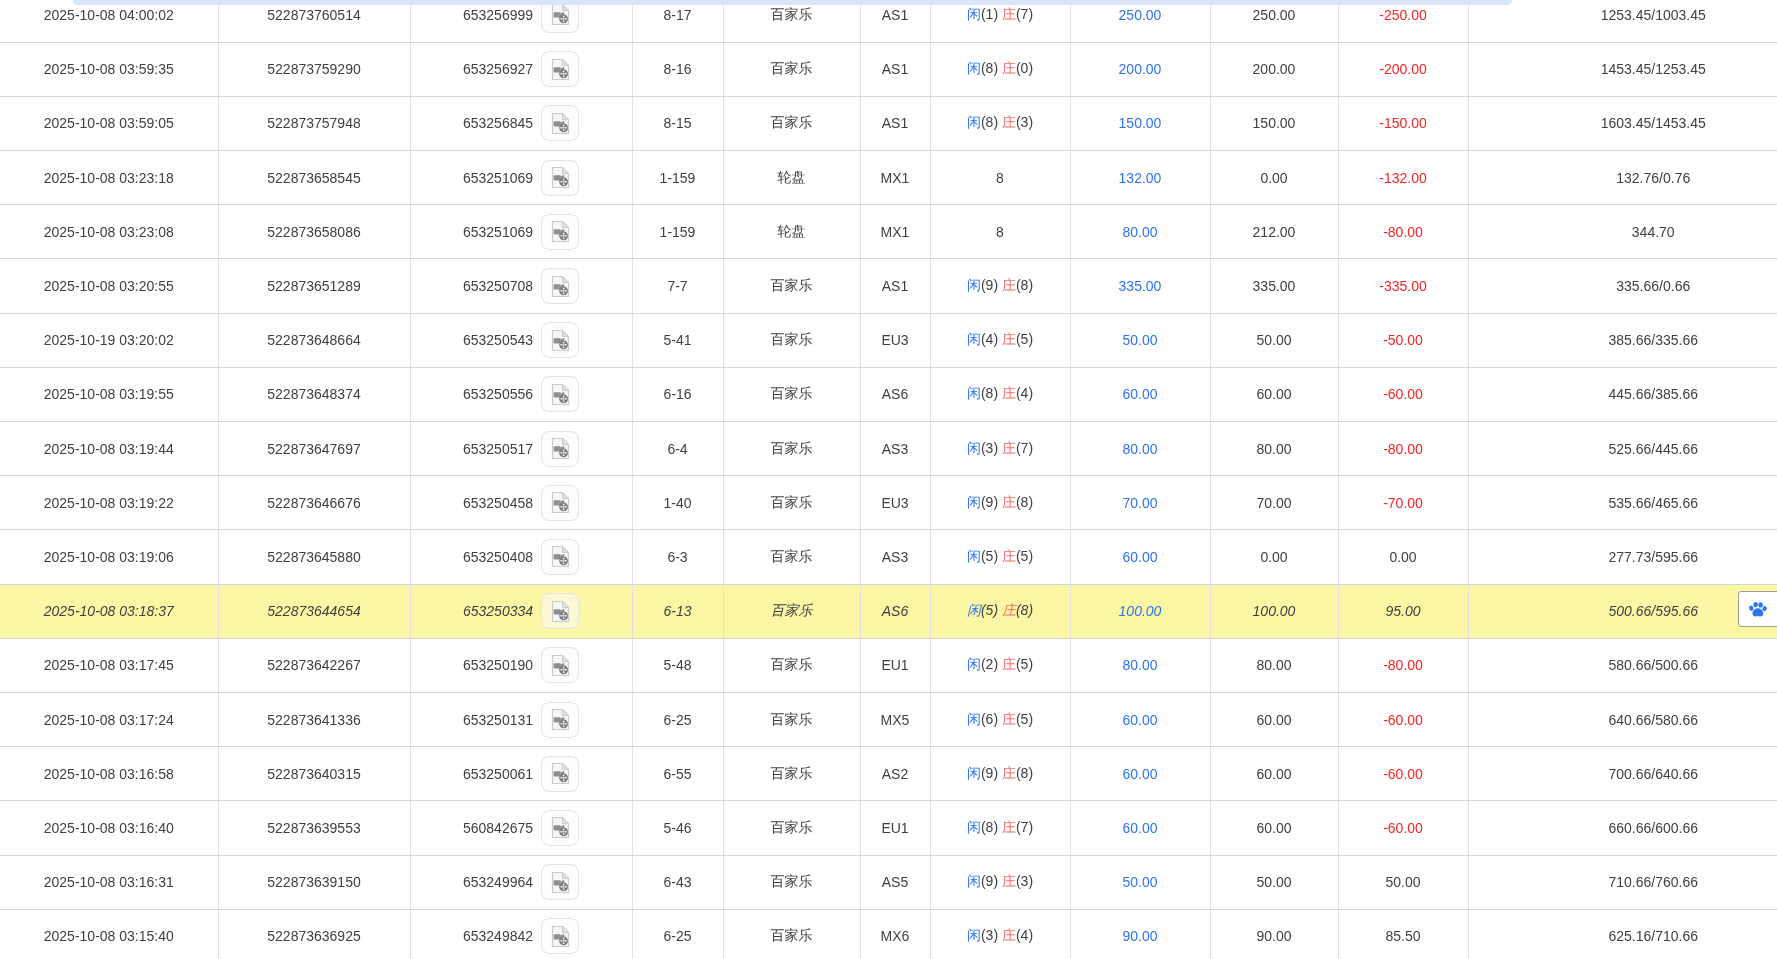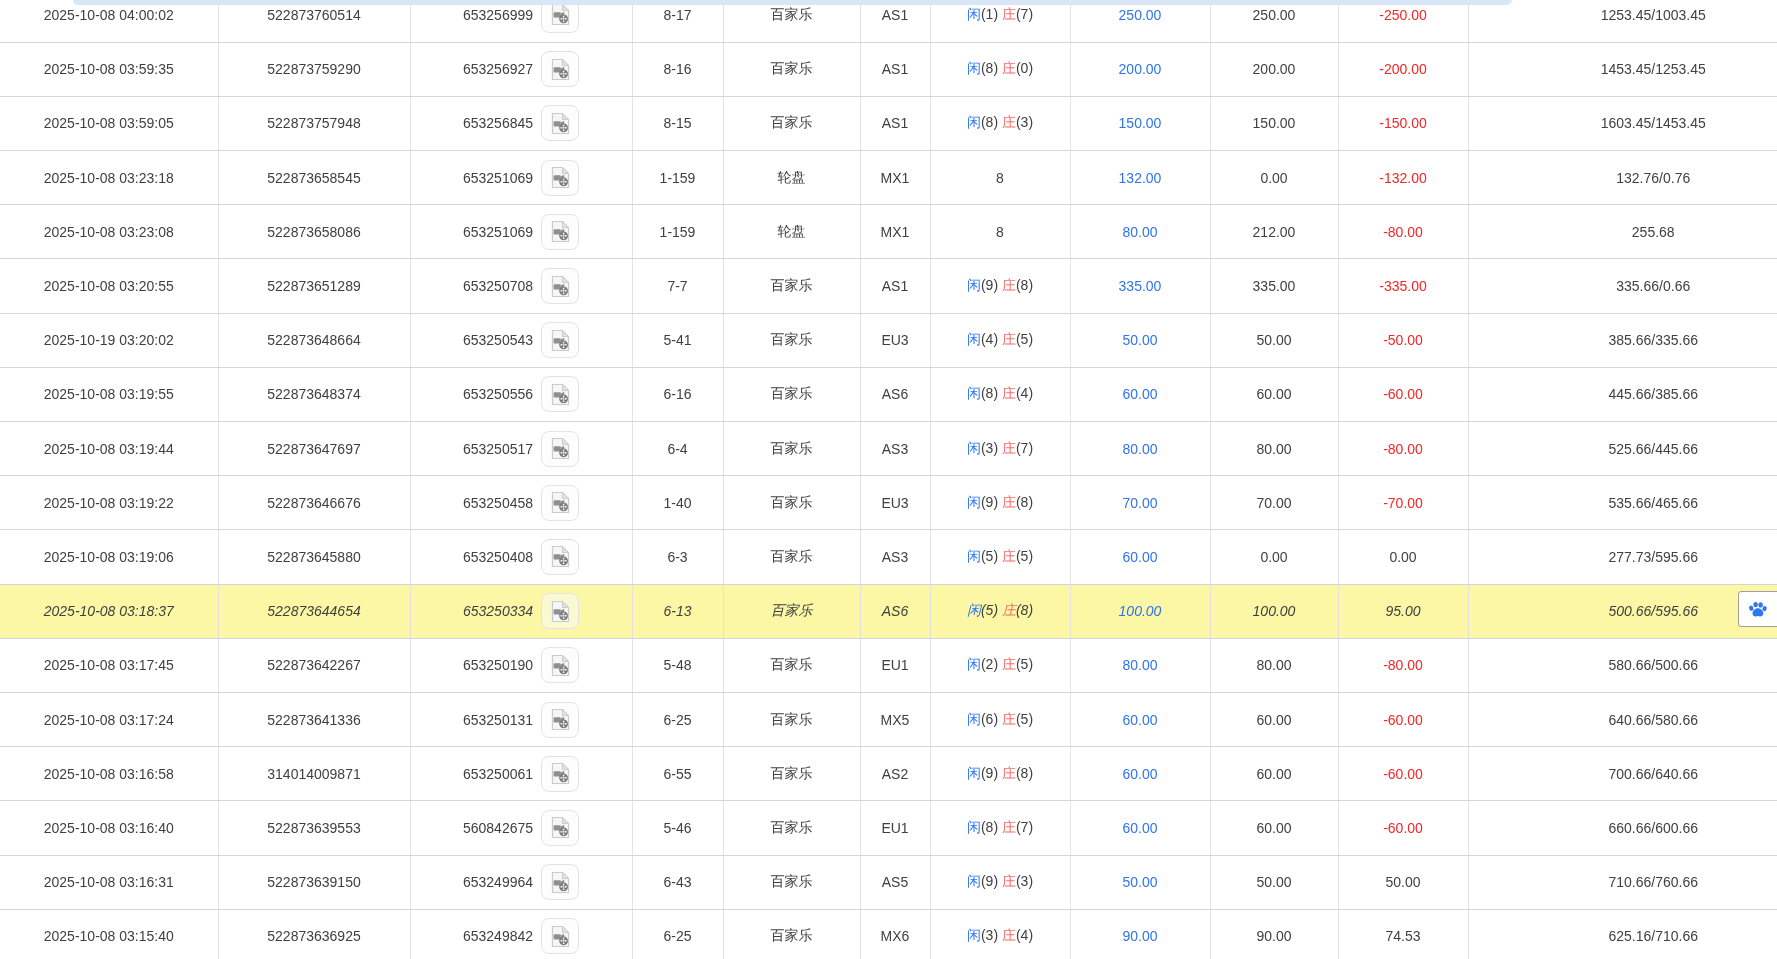--- a/index.html
+++ b/index.html
@@ -202,21 +202,21 @@
   </svg>
 </button>
           </span></td>
         <td><span class="c-dark">1-159</span></td>
         <td><span class="c-dark">轮盘</span></td>
         <td><span class="c-dark">MX1</span></td>
         <td><span class="c-dark">8</span></td>
         <td><span class="c-blue">80.00</span></td>
         <td><span class="c-dark">212.00</span></td>
         <td><span class="c-red">-80.00</span></td>
-        <td><span class="c-dark">255.68</span></td>
+        <td><span class="c-dark">344.70</span></td>
       </tr>
       <tr>
         <td><span class="c-dark">2025-10-08 03:20:55</span></td>
         <td><span class="c-dark">522873651289</span></td>
         <td><span class="cell-media">
             <span class="c-dark">653250708</span>
             <button class="media-btn">
   <svg width="23" height="23" viewBox="0 0 23 23">
     <path d="M3.5 1.5h10l6 6v14h-16z" fill="#f6f6f6" stroke="#cbcbcb" stroke-width="1.2"></path>
     <path d="M13.5 1.5v6h6z" fill="#e2e2e2" stroke="#cbcbcb" stroke-width="1"></path>
@@ -467,21 +467,21 @@
         <td><span class="c-dark">百家乐</span></td>
         <td><span class="c-dark">MX5</span></td>
         <td><span class="c-blue">闲</span><span class="c-dark">(6) </span><span class="c-banker">庄</span><span class="c-dark">(5)</span></td>
         <td><span class="c-blue">60.00</span></td>
         <td><span class="c-dark">60.00</span></td>
         <td><span class="c-red">-60.00</span></td>
         <td><span class="c-dark">640.66/580.66</span></td>
       </tr>
       <tr>
         <td><span class="c-dark">2025-10-08 03:16:58</span></td>
-        <td><span class="c-dark">314014009871</span></td>
+        <td><span class="c-dark">522873640315</span></td>
         <td><span class="cell-media">
             <span class="c-dark">653250061</span>
             <button class="media-btn">
   <svg width="23" height="23" viewBox="0 0 23 23">
     <path d="M3.5 1.5h10l6 6v14h-16z" fill="#f6f6f6" stroke="#cbcbcb" stroke-width="1.2"></path>
     <path d="M13.5 1.5v6h6z" fill="#e2e2e2" stroke="#cbcbcb" stroke-width="1"></path>
     <rect x="4.6" y="9.2" width="7.2" height="5.4" rx="1" fill="#8f8f8f"></rect>
     <path d="M11.8 10.4l3.4-1.7v5.8l-3.4-1.7z" fill="#8f8f8f"></path>
     <circle cx="14.6" cy="15.8" r="4.4" fill="#777777"></circle>
     <circle cx="14.6" cy="15.8" r="1" fill="#ededed"></circle>
@@ -578,21 +578,21 @@
     <circle cx="14.6" cy="18.2" r="1" fill="#ededed"></circle>
   </svg>
 </button>
           </span></td>
         <td><span class="c-dark">6-25</span></td>
         <td><span class="c-dark">百家乐</span></td>
         <td><span class="c-dark">MX6</span></td>
         <td><span class="c-blue">闲</span><span class="c-dark">(3) </span><span class="c-banker">庄</span><span class="c-dark">(4)</span></td>
         <td><span class="c-blue">90.00</span></td>
         <td><span class="c-dark">90.00</span></td>
-        <td><span class="c-dark">74.53</span></td>
+        <td><span class="c-dark">85.50</span></td>
         <td><span class="c-dark">625.16/710.66</span></td>
       </tr>
     </tbody>
 </table>
 
 <div class="paw-btn">
   <svg width="21" height="19" viewBox="0 0 21 19">
     <g fill="#2d78f0">
       <ellipse cx="4.2" cy="8.2" rx="2.1" ry="2.6" transform="rotate(-20 4.2 8.2)"></ellipse>
       <ellipse cx="8.6" cy="4.6" rx="2.2" ry="2.7"></ellipse>

